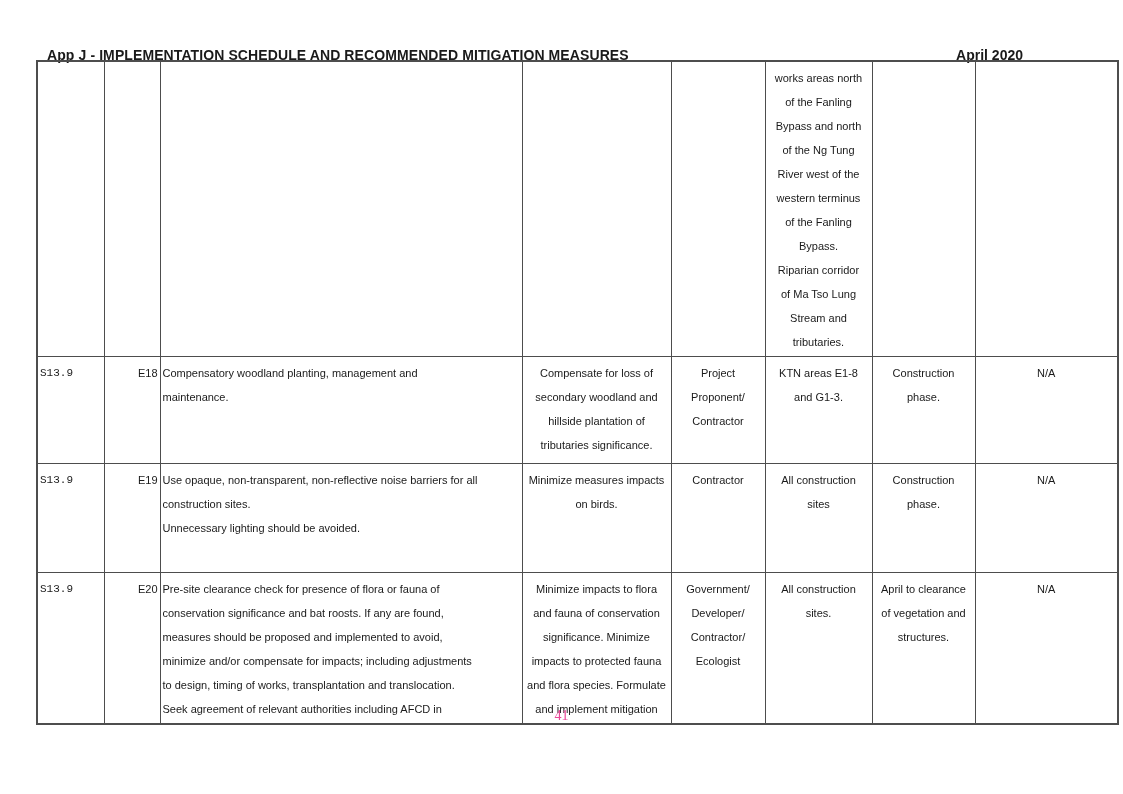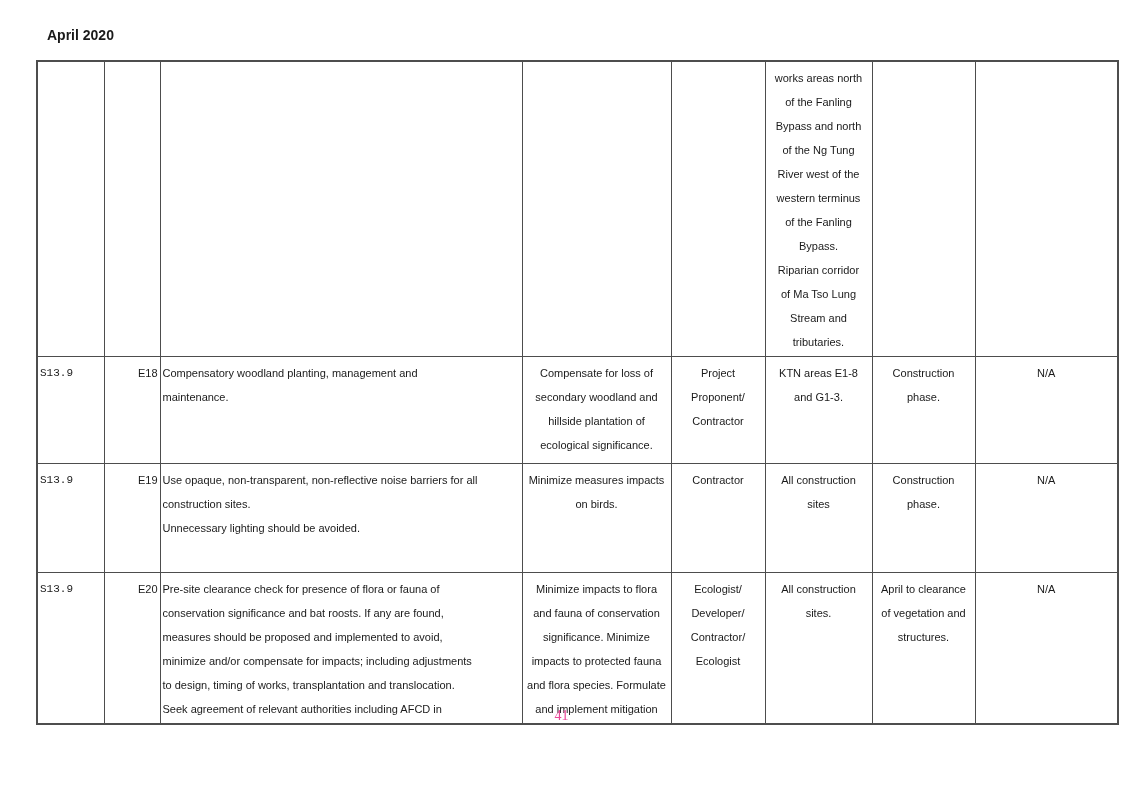--- a/index.html
+++ b/index.html
@@ -30,20 +30,21 @@
     font-size: 14px;
     font-weight: bold;
     letter-spacing: 0.1px;
     white-space: nowrap;
   }
   .doc-date {
     font-size: 14px;
     font-weight: bold;
     padding-right: 53px;
     white-space: nowrap;
+    margin-top: 20px;
   }
   table.schedule {
     position: absolute;
     left: 36px;
     top: 60px;
     width: 1081px;
     border-collapse: collapse;
     table-layout: fixed;
     border: 2px solid #4d4d4d;
   }
@@ -74,20 +75,21 @@
     font-size: 14px;
     color: #ec4899;
   }
 </style>
 </head>
 <body>
 
 <div class="page">
 
   <div class="header">
+    <span class="doc-title">App J - IMPLEMENTATION SCHEDULE AND RECOMMENDED MITIGATION MEASURES</span>
     <span class="doc-date">April 2020</span>
   </div>
 
   <table class="schedule">
     <colgroup>
       <col style="width:67px">
       <col style="width:56px">
       <col style="width:362px">
       <col style="width:149px">
       <col style="width:94px">
@@ -118,21 +120,21 @@
         <td class="center"></td>
       </tr>
       <tr class="r-e18">
         <td class="c-ref">S13.9</td>
         <td class="c-id">E18</td>
         <td class="c-desc">Compensatory woodland planting, management and
 maintenance.</td>
         <td class="center">Compensate for loss of
 secondary woodland and
 hillside plantation of
-ecological significance.</td>
+tributaries significance.</td>
         <td class="center">Project
 Proponent/
 Contractor</td>
         <td class="center">KTN areas E1-8
 and G1-3.</td>
         <td class="center">Construction
 phase.</td>
         <td class="center">N/A</td>
       </tr>
       <tr class="r-e19">
@@ -158,21 +160,21 @@
 measures should be proposed and implemented to avoid,
 minimize and/or compensate for impacts; including adjustments
 to design, timing of works, transplantation and translocation.
 Seek agreement of relevant authorities including AFCD in</td>
         <td class="center">Minimize impacts to flora
 and fauna of conservation
 significance. Minimize
 impacts to protected fauna
 and flora species. Formulate
 and implement mitigation</td>
-        <td class="center">Ecologist/
+        <td class="center">Government/
 Developer/
 Contractor/
 Ecologist</td>
         <td class="center">All construction
 sites.</td>
         <td class="center">April to clearance
 of vegetation and
 structures.</td>
         <td class="center">N/A</td>
       </tr>

